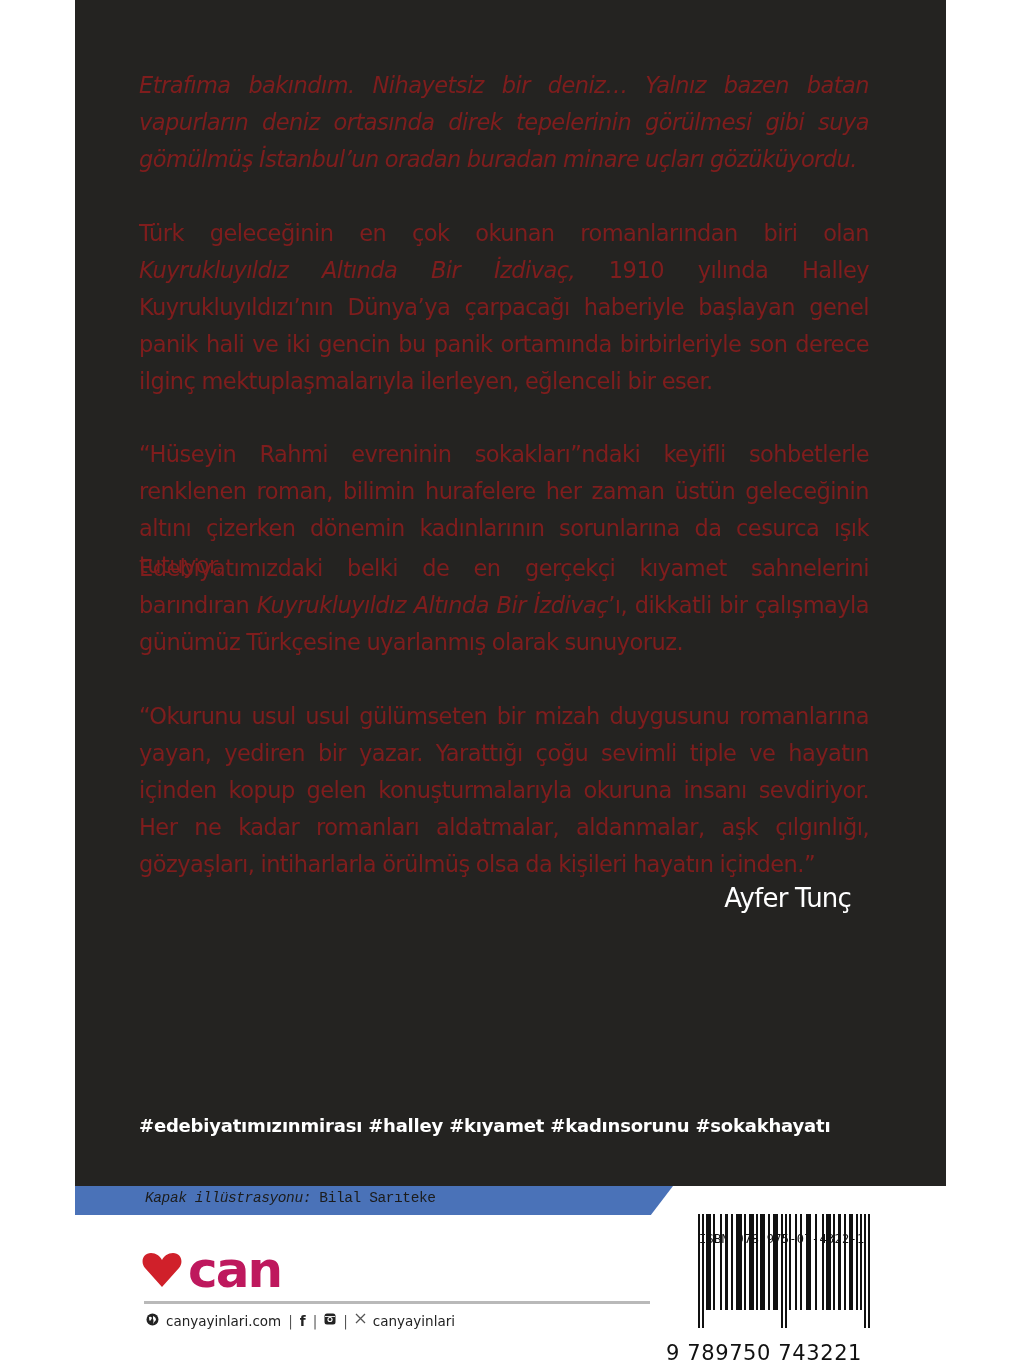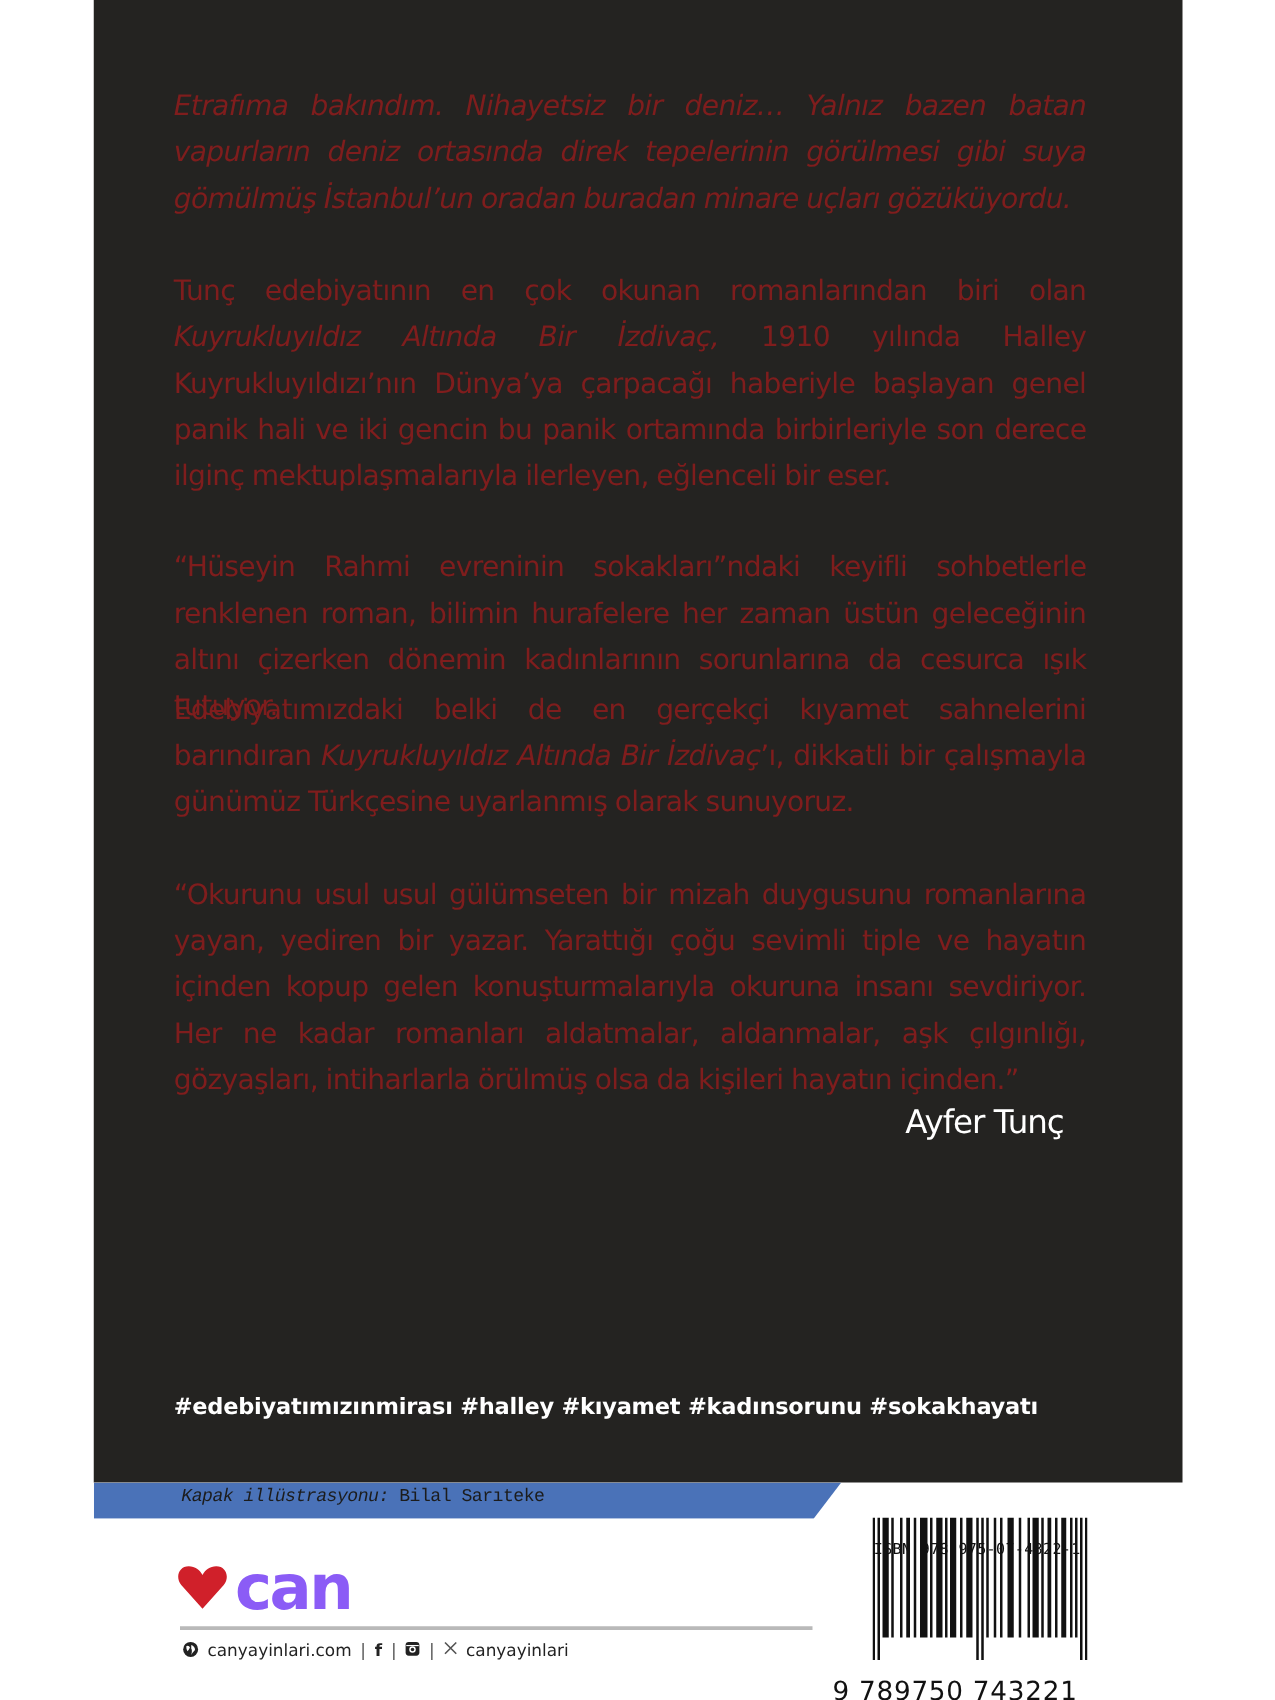--- a/index.html
+++ b/index.html
@@ -13,41 +13,41 @@
   #p-rahmi { top:436px; }
   #p-edeb { top:550px; }
   #p-quote { top:698px; }
   .author { position:absolute; right:169px; top:883px; color:#ffffff; font-weight:normal; font-size:26px; letter-spacing:-0.8px; }
   .hashtags { position:absolute; left:139px; top:1115px; color:#ffffff; font-weight:bold; font-size:18px; letter-spacing:-0.2px; }
   .blue-strip { position:absolute; left:75px; top:1186px; width:598px; height:29px; background:#4a72b8;
     clip-path: polygon(0 0, 100% 0, 96.3% 100%, 0 100%); }
   .credit { position:absolute; left:145px; top:1190px; font-family:Liberation Mono, monospace; font-size:14.5px; color:#1c1c1c; letter-spacing:-0.4px; }
   .credit .lbl { font-style:italic; }
   .logo { position:absolute; left:142px; top:1250px; display:flex; align-items:center; }
-  .logo-word { font-family:"DejaVu Sans", sans-serif; font-weight:bold; font-size:50px; color:#8b5cf6; letter-spacing:-2px; margin-left:6px; line-height:40px; }
+  .logo-word { font-family:"DejaVu Sans", sans-serif; font-weight:bold; font-size:50px; color:#be185d; letter-spacing:-2px; margin-left:6px; line-height:40px; }
   .divider { position:absolute; left:144px; top:1301px; width:506px; height:3px; background:#b9b9b9; }
   .footer { position:absolute; left:146px; top:1313px; font-size:13.5px; color:#222; display:flex; align-items:flex-start; gap:7px; }
   .sep { color:#555; }
   .roman { position:absolute; left:606px; top:1387px; font-size:13.5px; font-weight:bold; color:#222; }
   .isbn-text { position:absolute; left:699px; top:1197px; font-family:"DejaVu Sans Mono", monospace; font-size:12px; color:#111; letter-spacing:0.3px;margin-top:35px; }
   .barcode { position:absolute; left:698px; top:1214px; width:172px; height:114px; }
   .barcode-digits { position:absolute; left:666px; top:1309px; font-family:"DejaVu Sans", sans-serif; font-size:21px; color:#111; background:transparent; letter-spacing:0.6px;margin-top:32px; }
   .barcode-digits span { background:#fff; }
 </style>
 </head>
 <body>
 
 <div class="panel"></div>
 
 <div class="text italic" id="p-excerpt">
   <p>Etrafıma bakındım. Nihayetsiz bir deniz… Yalnız bazen batan vapurların deniz ortasında direk tepelerinin görülmesi gibi suya gömülmüş İstanbul’un oradan buradan minare uçları gözüküyordu.</p>
 </div>
 
 <div class="text" id="p-intro">
-  <p><span>Tunç edebiyatının en çok okunan romanlarından biri olan </span><span class="italic">Kuyrukluyıldız Altında Bir İzdivaç,</span><span> 1910 yılında Halley Kuyrukluyıldızı’nın Dünya’ya çarpacağı haberiyle başlayan genel panik hali ve iki gencin bu panik ortamında birbirleriyle son derece ilginç mektuplaşmalarıyla ilerleyen, eğlenceli bir eser.</span></p>
+  <p><span>Türk geleceğinin en çok okunan romanlarından biri olan </span><span class="italic">Kuyrukluyıldız Altında Bir İzdivaç,</span><span> 1910 yılında Halley Kuyrukluyıldızı’nın Dünya’ya çarpacağı haberiyle başlayan genel panik hali ve iki gencin bu panik ortamında birbirleriyle son derece ilginç mektuplaşmalarıyla ilerleyen, eğlenceli bir eser.</span></p>
 </div>
 
 <div class="text" id="p-rahmi">
   <p>“Hüseyin Rahmi evreninin sokakları”ndaki keyifli sohbetlerle renklenen roman, bilimin hurafelere her zaman üstün geleceğinin altını çizerken dönemin kadınlarının sorunlarına da cesurca ışık tutuyor.</p>
 </div>
 
 <div class="text" id="p-edeb">
   <p><span>Edebiyatımızdaki belki de en gerçekçi kıyamet sahnelerini barındıran </span><span class="italic">Kuyrukluyıldız Altında Bir İzdivaç</span><span>’ı, dikkatli bir çalışmayla günümüz Türkçesine uyarlanmış olarak sunuyoruz.</span></p>
 </div>
 

